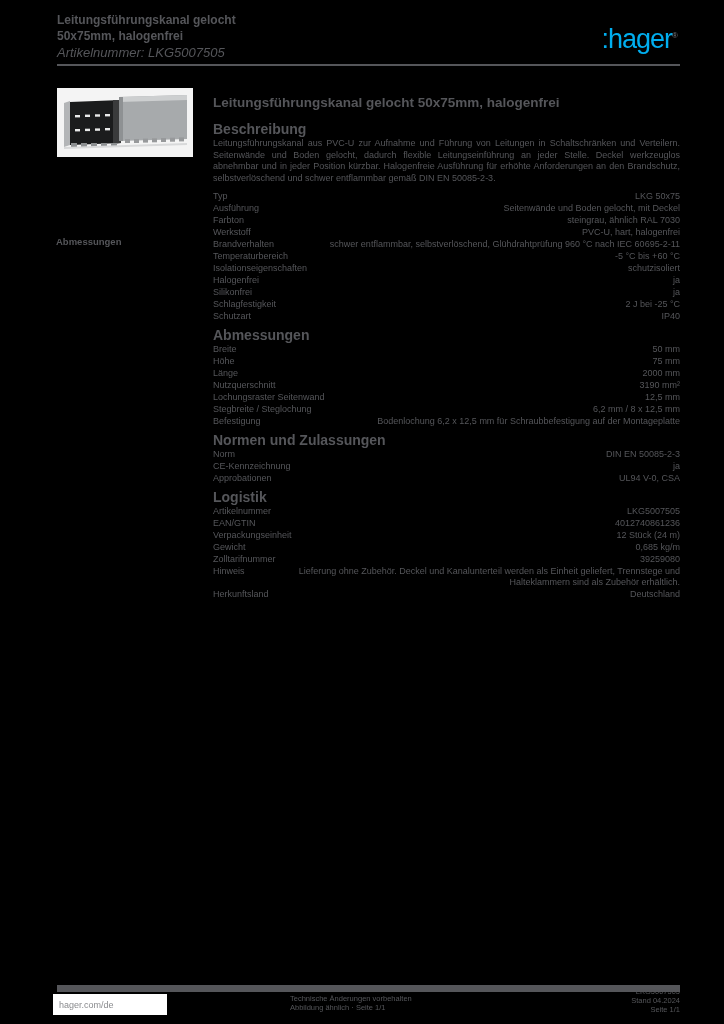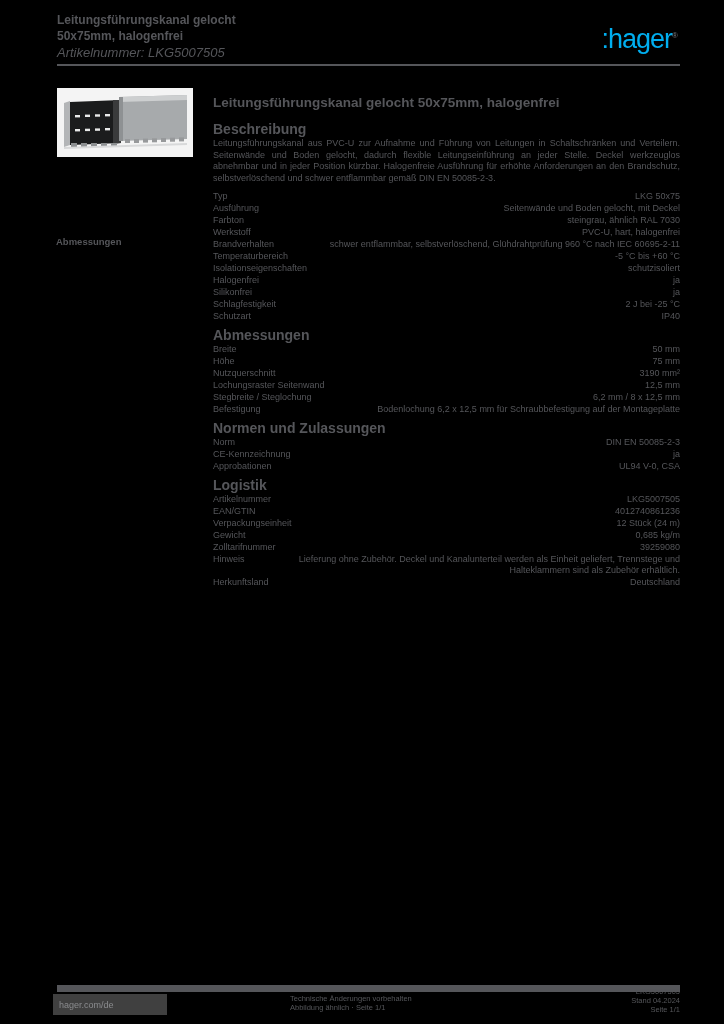--- a/index.html
+++ b/index.html
@@ -25,21 +25,21 @@
   #page-subtitle{font-size:12px;font-weight:bold;margin-top:17px;color:#55565a;}
   #sections{margin-top:13px;}
   .spec-section{margin-bottom:7px;}
   .section-header{font-size:14px;font-weight:bold;line-height:13px;margin-bottom:2px;}
   .section-paragraph{font-size:9px;line-height:11.5px;text-align:justify;margin-bottom:3px;}
   .spec-row{display:flex;align-items:flex-start;font-size:9px;line-height:11px;margin-bottom:1px;}
   .spec-label{flex:0 0 auto;max-width:180px;}
   .spec-value{flex:1 1 auto;text-align:right;max-width:100%;padding-left:12px;}
   
   #footer-band{left:57px;top:985px;width:623px;height:7px;background:#55565a;}
-  #footer-linkbox{left:53px;top:994px;width:114px;height:21px;background:#404040;
+  #footer-linkbox{left:53px;top:994px;width:114px;height:21px;background:#ffffff;
       display:flex;align-items:center;}
   #footer-link{font-size:9px;color:#8a8b8e;padding-left:6px;text-decoration:none;}
   #footer-center{left:290px;top:994px;width:170px;font-size:7.5px;line-height:9px;color:#55565a;}
   #footer-right{right:44px;top:987px;width:80px;font-size:7.5px;line-height:9px;
       color:#55565a;text-align:right;}
 </style>
 </head>
 <body>
 
 <div class="abs" id="header-left">
@@ -160,20 +160,24 @@
         <div class="section-header">Abmessungen</div>
         <div class="spec-row">
           <span class="spec-label">Breite</span>
           <span class="spec-value">50 mm</span>
         </div>
         <div class="spec-row">
           <span class="spec-label">Höhe</span>
           <span class="spec-value">75 mm</span>
         </div>
         <div class="spec-row">
+          <span class="spec-label">Länge</span>
+          <span class="spec-value">2000 mm</span>
+        </div>
+        <div class="spec-row">
           <span class="spec-label">Nutzquerschnitt</span>
           <span class="spec-value">3190 mm²</span>
         </div>
         <div class="spec-row">
           <span class="spec-label">Lochungsraster Seitenwand</span>
           <span class="spec-value">12,5 mm</span>
         </div>
         <div class="spec-row">
           <span class="spec-label">Stegbreite / Steglochung</span>
           <span class="spec-value">6,2 mm / 8 x 12,5 mm</span>

